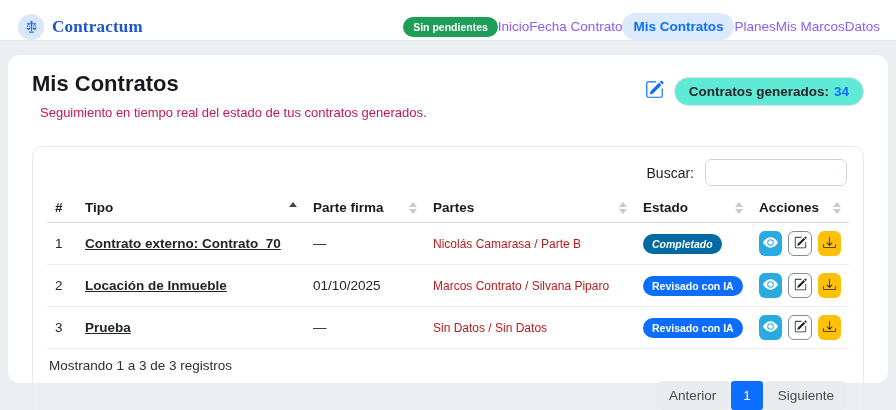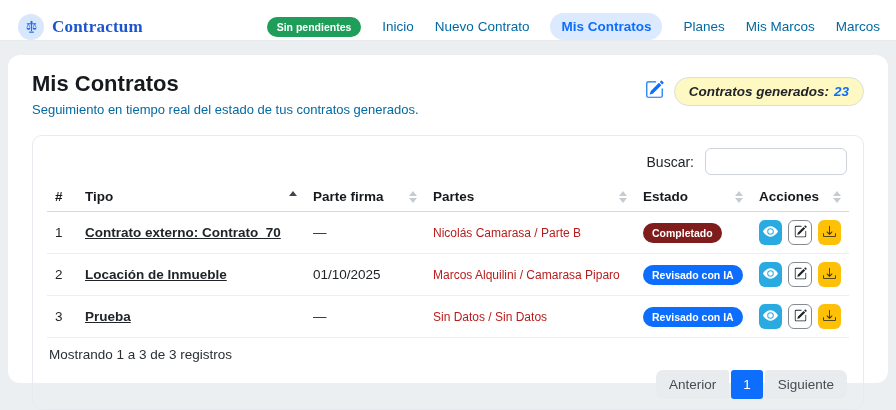--- a/index.html
+++ b/index.html
@@ -19,46 +19,46 @@
   }
   .brand { display:flex; align-items:center; gap:8px; cursor:pointer; }
   .logo-circle {
     width:26px; height:26px; border-radius:50%; background:#d8e7fc;
     display:flex; align-items:center; justify-content:center;
   }
   .brand-name {
     font-family:"Liberation Serif", serif; font-weight:bold;
     font-size:17px; color:#1c55cd; letter-spacing:.2px;
   }
-  .nav-right { display:flex; align-items:center; gap:21px; }
+  .nav-right { display:flex; align-items:center; }
   .badge-pending {
     background:#1f9e5a; color:#fff; font-size:10.5px; font-weight:bold;
     padding:4px 10px; border-radius:999px; white-space:nowrap;
   }
   .nav-link {
-    font-size:13.5px; color:#0369a1; cursor:pointer; white-space:nowrap;
+    font-size:13.5px; color:#8b5cf6; cursor:pointer; white-space:nowrap;
   }
   .nav-link.active {
     background:#dbeafe; color:#0d6efd; font-weight:600;
     padding:6px 11px; border-radius:999px;
   }
 
   
   .card {
     margin:14px 8px 0; background:#fff; border-radius:12px;
     padding:14px 24px 14px; height:328px;
   }
   .card-head { display:flex; justify-content:space-between; align-items:flex-start; }
   .page-title { margin:2px 0 5px; font-size:22px; color:#16191d; font-weight:bold; }
-  .page-subtitle { margin:0; font-size:13px; color:#0369a1; }
+  .page-subtitle { margin:8px; font-size:13px; color:#be185d; }
   .head-right { display:flex; align-items:center; gap:10px; margin-top:8px; }
   .counter-pill {
     border:1px solid #dadee2; border-radius:999px; padding:6px 14px;
-    font-size:13.5px; font-weight:bold; color:#212529; background:#fef9c3;
-    display:flex; gap:5px; white-space:nowrap;font-style:italic;
+    font-size:13.5px; font-weight:bold; color:#212529; background:#5eead4;
+    display:flex; gap:5px; white-space:nowrap;
   }
   .counter-value { color:#0d6efd; }
 
   
   .panel {
     border:1px solid #e7eaee; border-radius:10px; margin-top:18px;
     padding:10px 14px 8px;
   }
   .search-row {
     display:flex; justify-content:flex-end; align-items:center; gap:11px;
@@ -138,45 +138,45 @@
           <rect x="8.1" y="18.4" width="7.8" height="2" rx="1"></rect>
         </g>
         <path d="M7.15 6.1 4.5 12.7 M7.15 6.1l2.65 6.6 M16.85 6.1l-2.65 6.6 M16.85 6.1l2.65 6.6" stroke="#1d6ef2" stroke-width="1.1" fill="none"></path>
       </svg>
     </span>
     <span class="brand-name">Contractum</span>
   </div>
   <div class="nav-right">
     <span class="badge-pending">Sin pendientes</span>
     <a class="nav-link">Inicio</a>
-    <a class="nav-link">Nuevo Contrato</a>
+    <a class="nav-link">Fecha Contrato</a>
     <a class="nav-link active">Mis Contratos</a>
     <a class="nav-link">Planes</a>
     <a class="nav-link">Mis Marcos</a>
-    <a class="nav-link">Marcos</a>
+    <a class="nav-link">Datos</a>
   </div>
 </nav>
 
 <main class="card">
   <div class="card-head">
     <div>
       <h1 class="page-title">Mis Contratos</h1>
       <p class="page-subtitle">Seguimiento en tiempo real del estado de tus contratos generados.</p>
     </div>
     <div class="head-right">
       <span>
         <svg width="19" height="19" viewBox="0 0 16 16" fill="#0d6efd">
           <path d="M15.502 1.94a.5.5 0 0 1 0 .706L14.459 3.69l-2-2L13.502.646a.5.5 0 0 1 .707 0l1.293 1.293z"></path>
           <path d="M13.752 4.396l-2-2L4.939 9.21a.5.5 0 0 0-.121.196l-.805 2.414a.25.25 0 0 0 .316.316l2.414-.805a.5.5 0 0 0 .196-.12l6.813-6.815z"></path>
           <path d="M1 13.5A1.5 1.5 0 0 0 2.5 15h11a1.5 1.5 0 0 0 1.5-1.5v-6a.5.5 0 0 0-1 0v6a.5.5 0 0 1-.5.5h-11a.5.5 0 0 1-.5-.5v-11a.5.5 0 0 1 .5-.5H9a.5.5 0 0 0 0-1H2.5A1.5 1.5 0 0 0 1 2.5v11z"></path>
         </svg>
       </span>
       <span class="counter-pill">
         <span>Contratos generados:</span>
-        <span class="counter-value">23</span>
+        <span class="counter-value">34</span>
       </span>
     </div>
   </div>
 
   <section class="panel">
     <div class="search-row">
       <label>Buscar:</label>
       <input class="search-input" type="text" value="" style="">
     </div>
 
@@ -234,21 +234,21 @@
             </div>
           </th>
         </tr>
       </thead>
       <tbody>
         <tr>
           <td>1</td>
           <td class="tipo">Contrato externo: Contrato_70</td>
           <td>—</td>
           <td class="partes">Nicolás Camarasa / Parte B</td>
-          <td><span class="badge-estado" style="background: #7f1d1d;">Completado</span></td>
+          <td><span class="badge-estado" style="background: #0369a1; font-style: italic;">Completado</span></td>
           <td>
             <div class="actions">
               <button class="btn-action btn-view">
                 <span>
                   <svg width="15" height="15" viewBox="0 0 16 16" fill="#ffffff">
                       <path d="M10.5 8a2.5 2.5 0 1 1-5 0 2.5 2.5 0 0 1 5 0z"></path>
                       <path d="M0 8s3-5.5 8-5.5S16 8 16 8s-3 5.5-8 5.5S0 8 0 8zm8 3.5a3.5 3.5 0 1 0 0-7 3.5 3.5 0 0 0 0 7z"></path>
                     </svg>
                 </span>
               </button>
@@ -269,21 +269,21 @@
                     </svg>
                 </span>
               </button>
             </div>
           </td>
         </tr>
         <tr>
           <td>2</td>
           <td class="tipo">Locación de Inmueble</td>
           <td>01/10/2025</td>
-          <td class="partes">Marcos Alquilini / Camarasa Piparo</td>
+          <td class="partes">Marcos Contrato / Silvana Piparo</td>
           <td><span class="badge-estado" style="background: rgb(13, 110, 253);">Revisado con IA</span></td>
           <td>
             <div class="actions">
               <button class="btn-action btn-view">
                 <span>
                   <svg width="15" height="15" viewBox="0 0 16 16" fill="#ffffff">
                       <path d="M10.5 8a2.5 2.5 0 1 1-5 0 2.5 2.5 0 0 1 5 0z"></path>
                       <path d="M0 8s3-5.5 8-5.5S16 8 16 8s-3 5.5-8 5.5S0 8 0 8zm8 3.5a3.5 3.5 0 1 0 0-7 3.5 3.5 0 0 0 0 7z"></path>
                     </svg>
                 </span>

